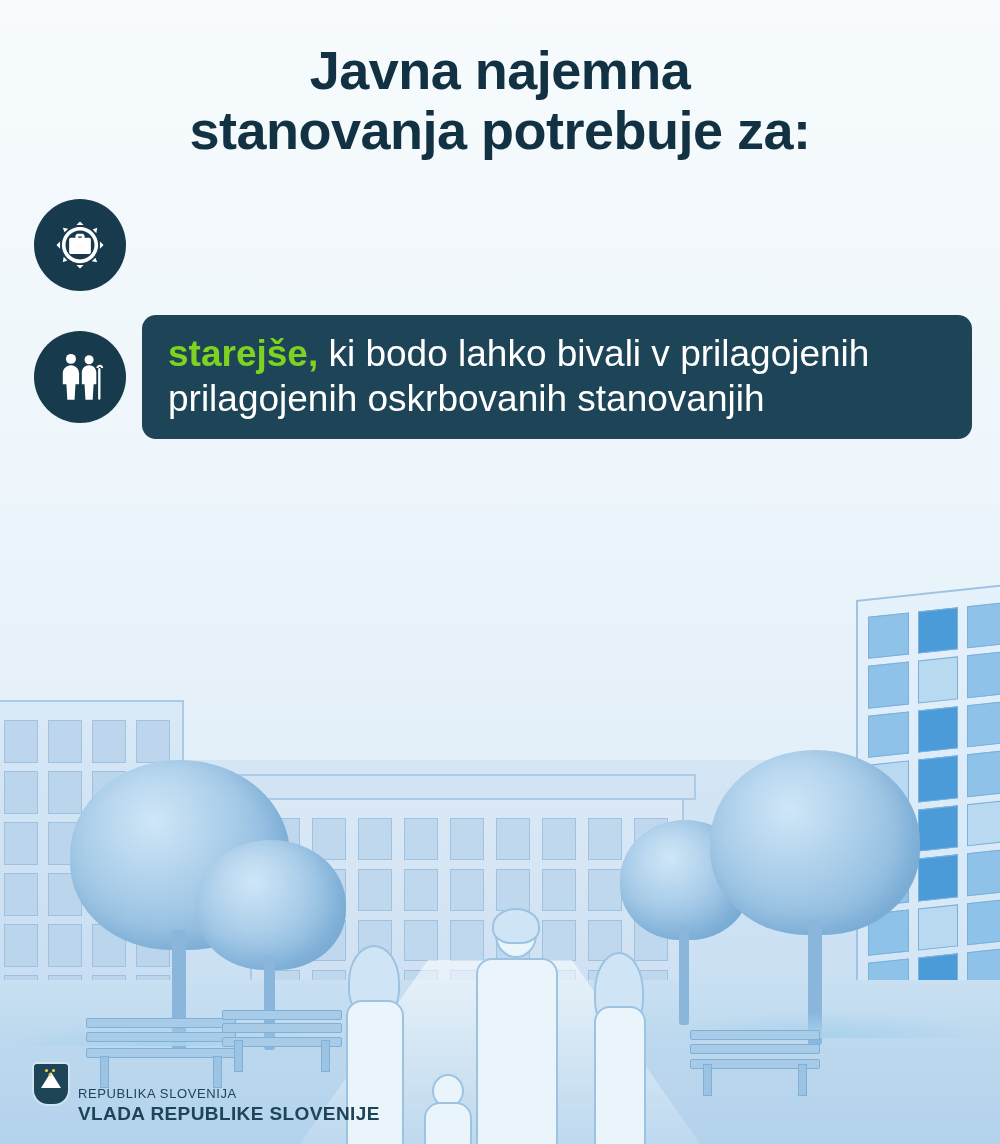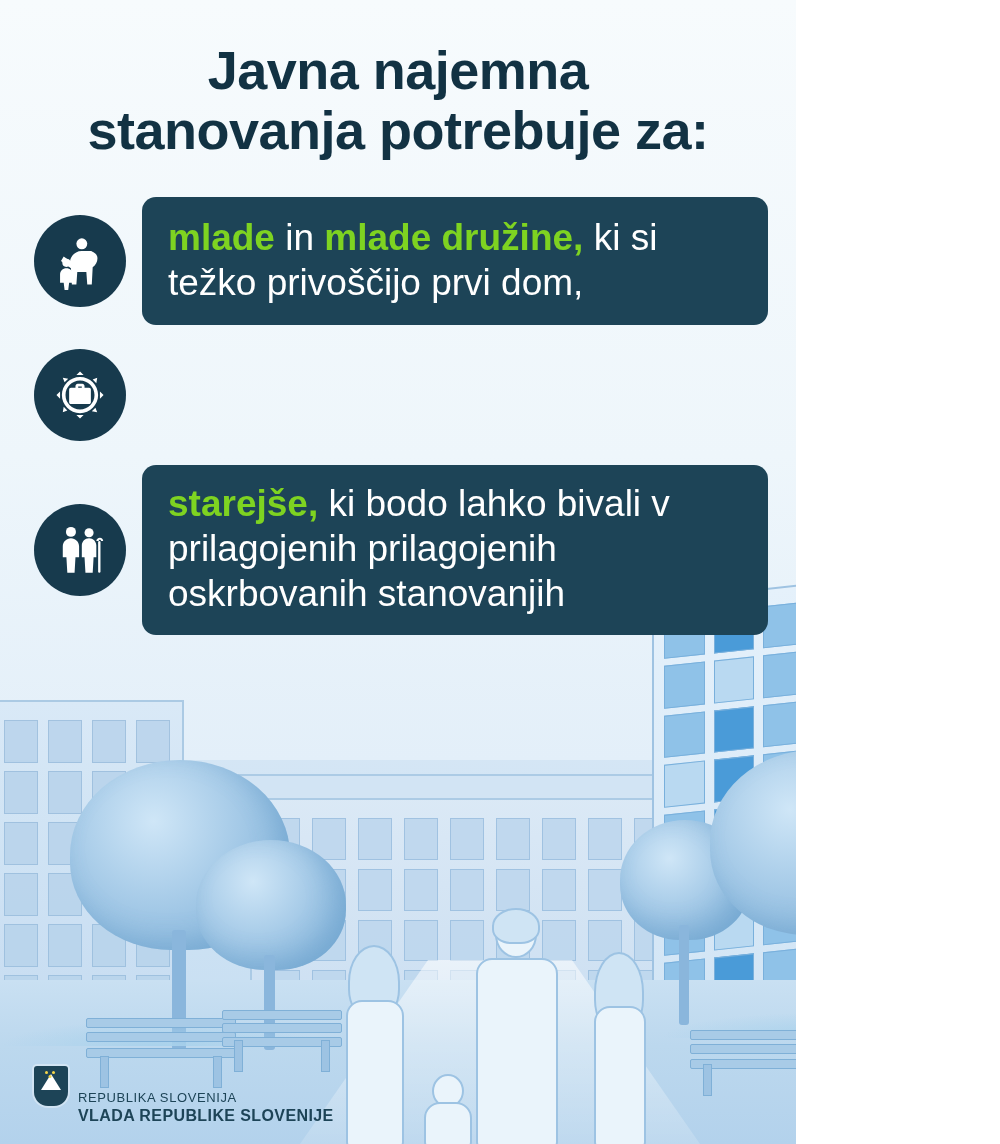--- a/index.html
+++ b/index.html
@@ -8,21 +8,21 @@
   }
   body {
     width: 1000px;
     height: 1144px;
     font-family: "Liberation Sans", sans-serif;
     background: #ffffff;
     overflow: hidden;
   }
   .poster {
     position: relative;
-    width: 796px;
+    width: 1000px;
     height: 1144px;
     background: #bef264;
     overflow: hidden;
   }
 
   
   .bg {
     position: absolute;
     inset: 0;
     background:
@@ -280,21 +280,21 @@
   .gov-text {
     color: #1d4457;
     line-height: 1.25;
   }
   .gov-text .l1 {
     font-size: 13px;
     letter-spacing: .6px;
     margin-top: 44px;
   }
   .gov-text .l2 {
-    font-size: 16px;
+    font-size: 19px;
     font-weight: 700;
     letter-spacing: .4px;
   }
 </style>
 </head>
 <body>
 
 <div class="poster">
 
   <div class="bg">
@@ -460,37 +460,20 @@
 
   <div class="content">
 
     <h1 class="title">
       <span class="line">Javna najemna</span>
       <span class="line">stanovanja potrebuje za:</span>
     </h1>
 
     <div class="rows">
 
-      <div class="row">
-        <div class="icon-wrap">
-          <div class="icon-circle">
-            <svg width="58" height="58" viewBox="0 0 64 64" aria-hidden="true">
-              <g fill="#ffffff">
-                <circle cx="34" cy="13" r="6"></circle>
-                <path d="M34 21c-7 0-12 5-13 11l-7-5-3 5 11 8 1 18h5l1-14h10l1 14h5l1-19c4-3 6-8 5-12-1-4-7-6-7-6z"></path>
-                <circle cx="17" cy="34" r="4.5"></circle>
-                <path d="M17 40c-4 0-7 3-7 7v9h4l1 8h4l1-8h4v-9c0-4-3-7-7-7z"></path>
-              </g>
-            </svg>
-          </div>
-        </div>
-        <div class="card">
-          <span class="hl">mlade</span><span> in </span><span class="hl">mlade družine,</span><span> ki si težko privoščijo prvi dom,</span>
-        </div>
-      </div>
 
       <div class="row">
         <div class="icon-wrap">
           <div class="icon-circle">
             <svg width="58" height="58" viewBox="0 0 64 64" aria-hidden="true">
               <g fill="#ffffff">
                 <path d="M32 6l4 4h-8zM32 58l4-4h-8zM6 32l4-4v8zM58 32l-4-4v8zM13 13l6 1-4 4zM51 13l-1 6-4-4zM13 51l1-6 4 4zM51 51l-6-1 4-4z"></path>
                 <path d="M32 12c-11 0-20 9-20 20s9 20 20 20 20-9 20-20-9-20-20-20zm0 4c8.8 0 16 7.2 16 16s-7.2 16-16 16-16-7.2-16-16 7.2-16 16-16z"></path>
                 <path d="M27 24v-2c0-1.4 1.1-2.5 2.5-2.5h5c1.4 0 2.5 1.1 2.5 2.5v2h5c1.1 0 2 .9 2 2v14c0 1.1-.9 2-2 2H22c-1.1 0-2-.9-2-2V26c0-1.1.9-2 2-2h5zm3 0h4v-1.5h-4V24z"></path>
               </g>

